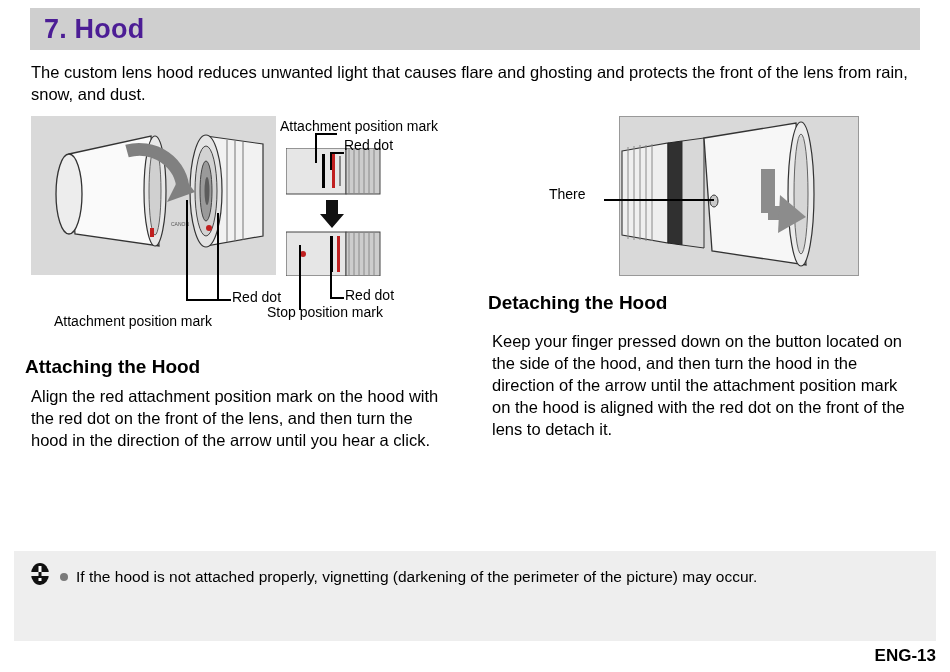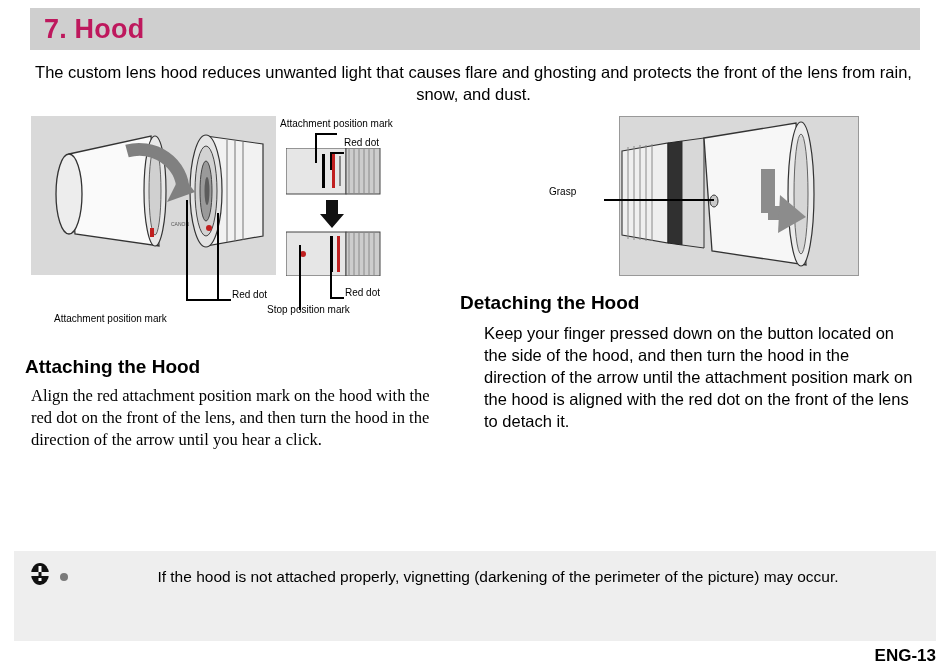--- a/index.html
+++ b/index.html
@@ -27,33 +27,32 @@
     top: 8px;
     width: 890px;
     height: 42px;
     background: #cfcfcf;
     display: flex;
     align-items: center;
   }
   .title-bar .title-text {
     font-size: 27px;
     font-weight: bold;
-    color: #be185d;
+    color: #4c1d95;
     padding-left: 14px;
     letter-spacing: 0.2px;
   }
   
   .intro {
     position: absolute;
     left: 31px;
     top: 62px;
     width: 885px;
     font-size: 16.5px;
     line-height: 1.32;
-    text-align: center;
   }
   
   .fig-left {
     position: absolute;
     left: 31px;
     top: 116px;
     width: 245px;
     height: 159px;
     background: #d9d9d9;
     overflow: hidden;
@@ -72,21 +71,21 @@
     width: 240px;
     height: 160px;
     background: #d9d9d9;
     border: 1px solid #999;
     box-sizing: border-box;
     overflow: hidden;
   }
   
   .lbl {
     position: absolute;
-    font-size: 10px;
+    font-size: 14px;
     white-space: nowrap;
   }
   .lbl-attach-top { left: 280px; top: 118px; }
   .lbl-reddot-top { left: 344px; top: 137px; }
   .lbl-reddot-bl  { left: 232px; top: 289px; }
   .lbl-reddot-br  { left: 345px; top: 287px; }
   .lbl-attach-bot { left: 54px;  top: 313px; }
   .lbl-stop       { left: 267px; top: 304px; }
   .lbl-button     { left: 549px; top: 186px; }
 
@@ -98,24 +97,24 @@
     position: absolute;
     font-size: 19px;
     font-weight: bold;
   }
   .sec-body {
     position: absolute;
     font-size: 16.5px;
     line-height: 1.34;
   }
   .head-attaching { left: 25px; top: 356px; }
-  .body-attaching { left: 31px; top: 385px; width: 420px; font-family: Liberation Serif, serif; }
-  .head-detaching { left: 460px; top: 292px; }
+  .body-attaching { left: 31px; top: 385px; width: 420px; }
+  .head-detaching { left: 488px; top: 292px; }
   .body-detaching { left: 484px; top: 322px; width: 432px; }
-  .body-detaching p { margin: 0; }
+  .body-detaching p { margin: 8px; }
 
   
   .note-box {
     position: absolute;
     left: 14px;
     top: 551px;
     width: 922px;
     height: 90px;
     background: #eeeeee;
   }
@@ -131,21 +130,20 @@
     left: 60px;
     top: 567px;
     width: 860px;
     font-size: 15.5px;
     line-height: 1.3;
   }
   .note-item {
     position: relative;
     padding-left: 16px;
     margin-bottom: 5px;
-    text-align: center;
   }
   .note-item .dot {
     position: absolute;
     left: 0;
     top: 6px;
     width: 8px;
     height: 8px;
     border-radius: 50%;
     background: #7a7a7a;
   }
@@ -275,21 +273,21 @@
   </div>
 
   <div class="line" style="left:604px; top:199px; width:110px; height:1.5px;"></div>
 
   <div class="lbl lbl-attach-top">Attachment position mark</div>
   <div class="lbl lbl-reddot-top">Red dot</div>
   <div class="lbl lbl-reddot-bl">Red dot</div>
   <div class="lbl lbl-reddot-br">Red dot</div>
   <div class="lbl lbl-attach-bot">Attachment position mark</div>
   <div class="lbl lbl-stop">Stop position mark</div>
-  <div class="lbl lbl-button">Grasp</div>
+  <div class="lbl lbl-button">There</div>
 
   <div class="sec-head head-attaching">Attaching the Hood</div>
   <div class="sec-body body-attaching">Align the red attachment position mark on the hood with the red dot on the front of the lens, and then turn the hood in the direction of the arrow until you hear a click.</div>
 
   <div class="sec-head head-detaching">Detaching the Hood</div>
   <div class="sec-body body-detaching">
     <p>Keep your finger pressed down on the button located on the side of the hood, and then turn the hood in the direction of the arrow until the attachment position mark on the hood is aligned with the red dot on the front of the lens to detach it.</p>
   </div>
 
   <div class="note-box"></div>

